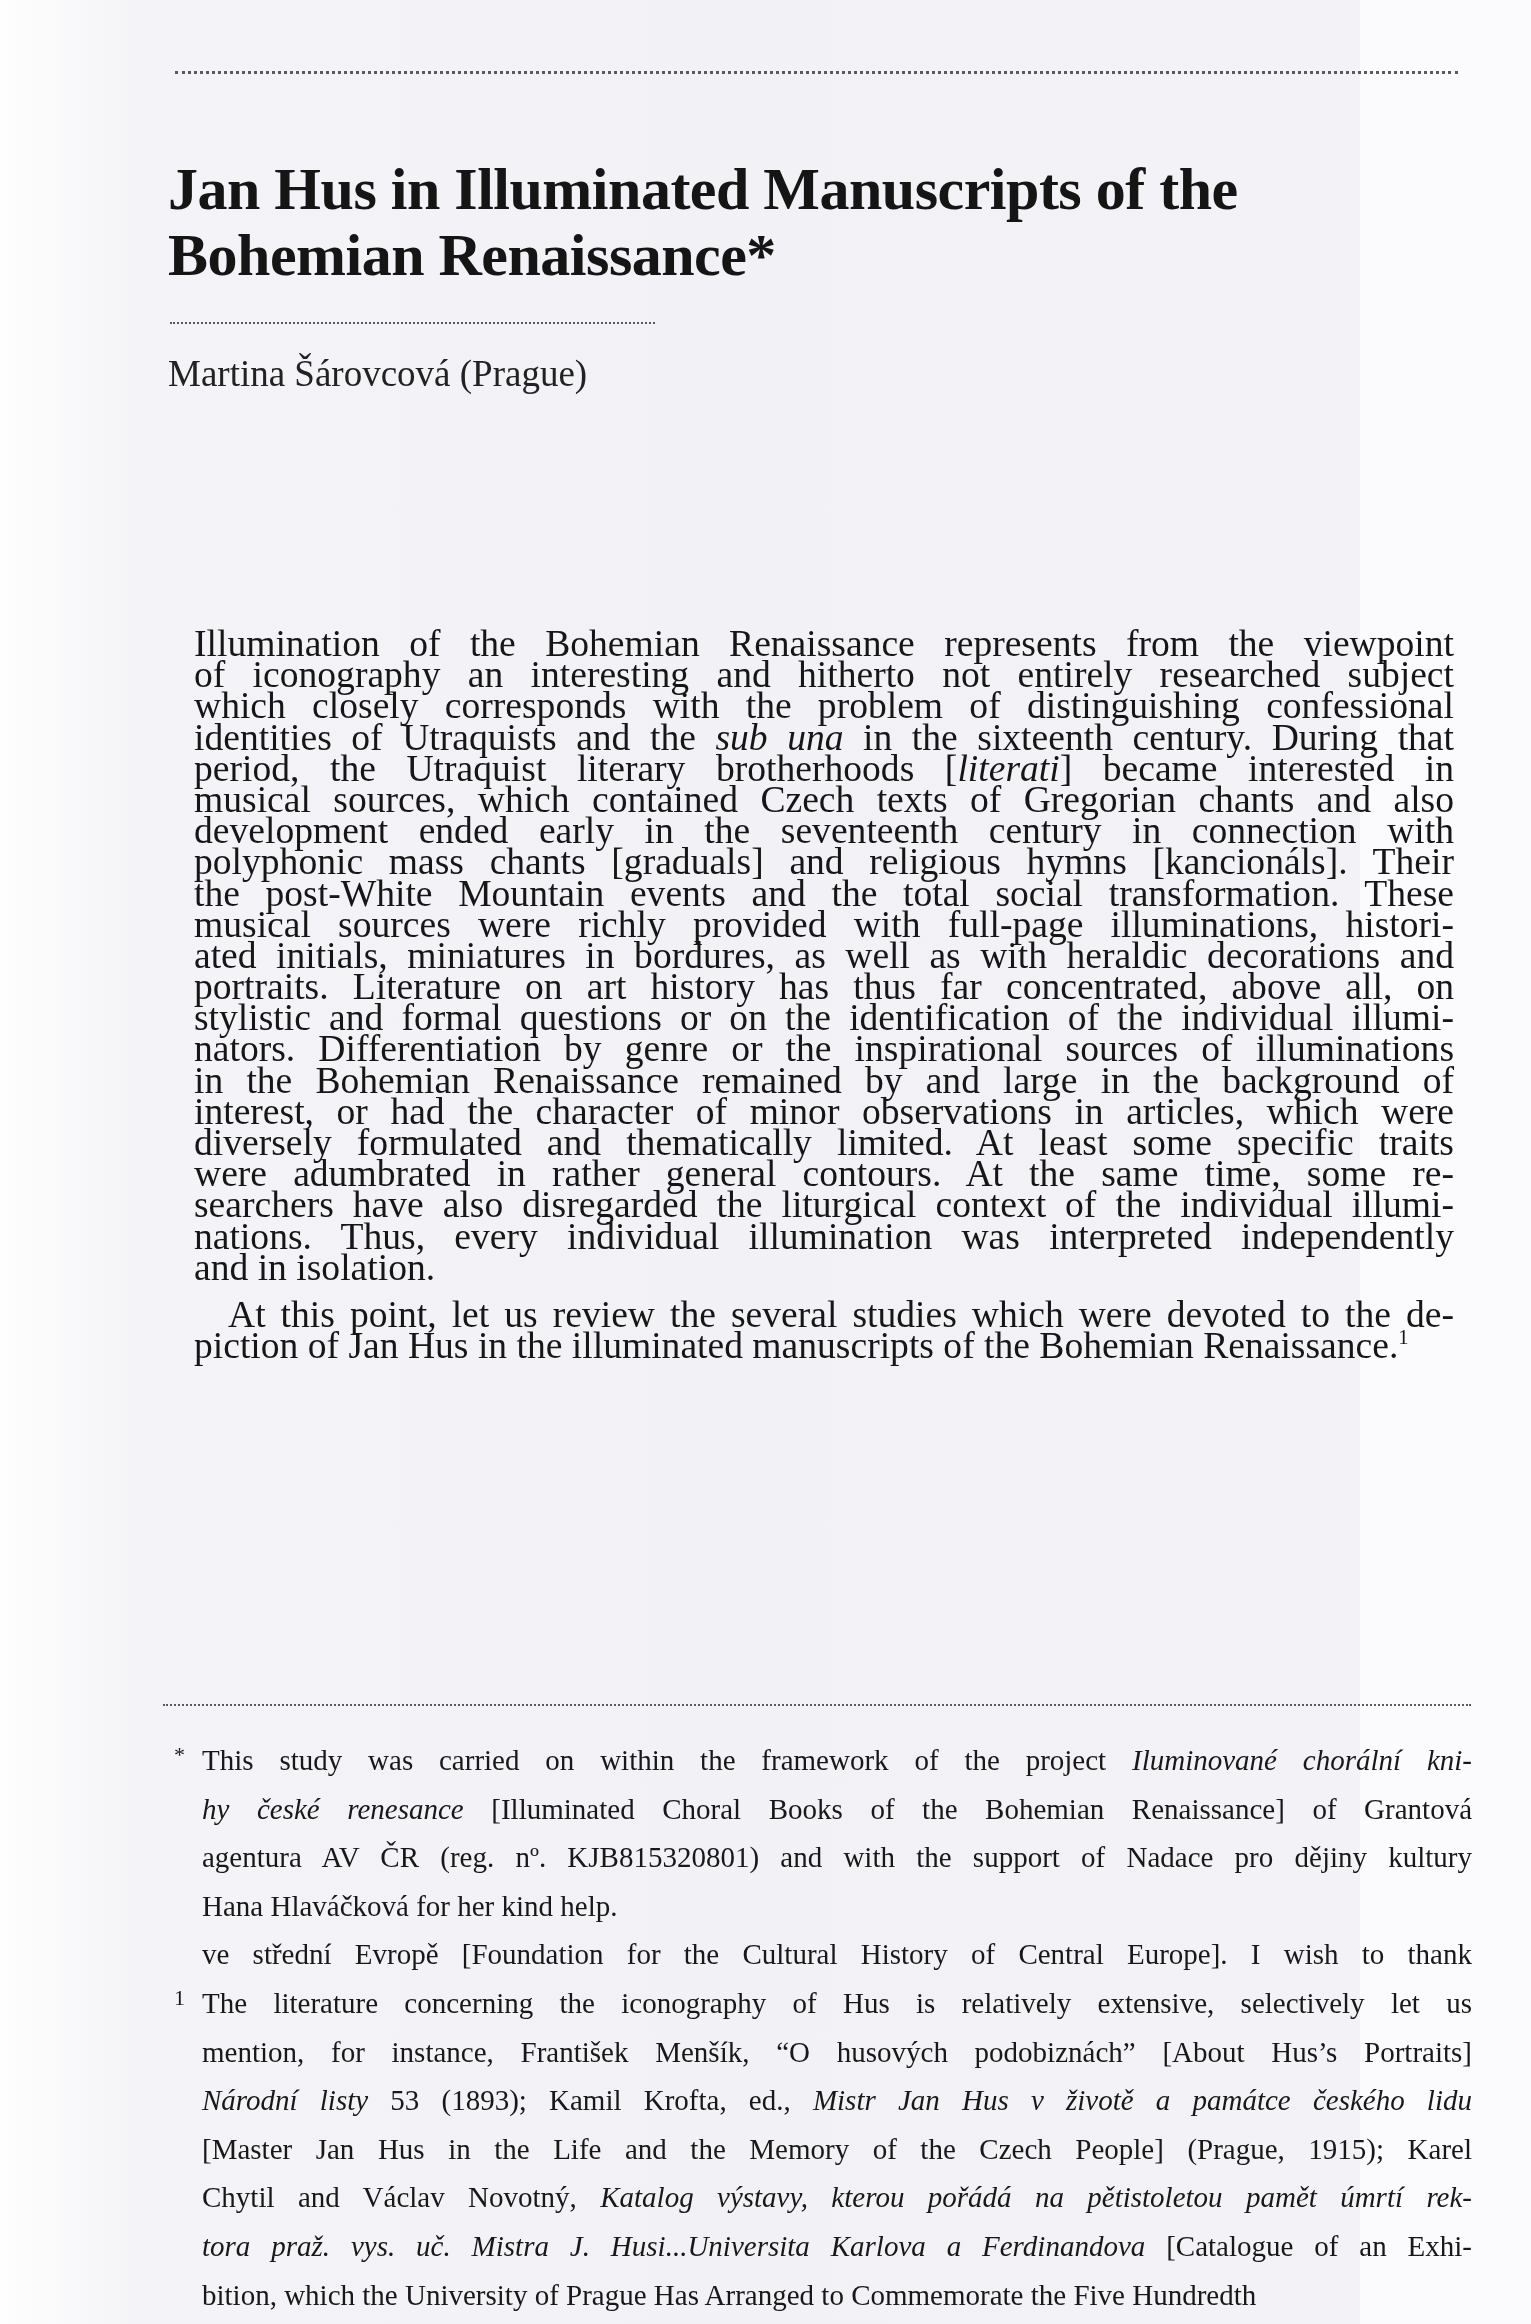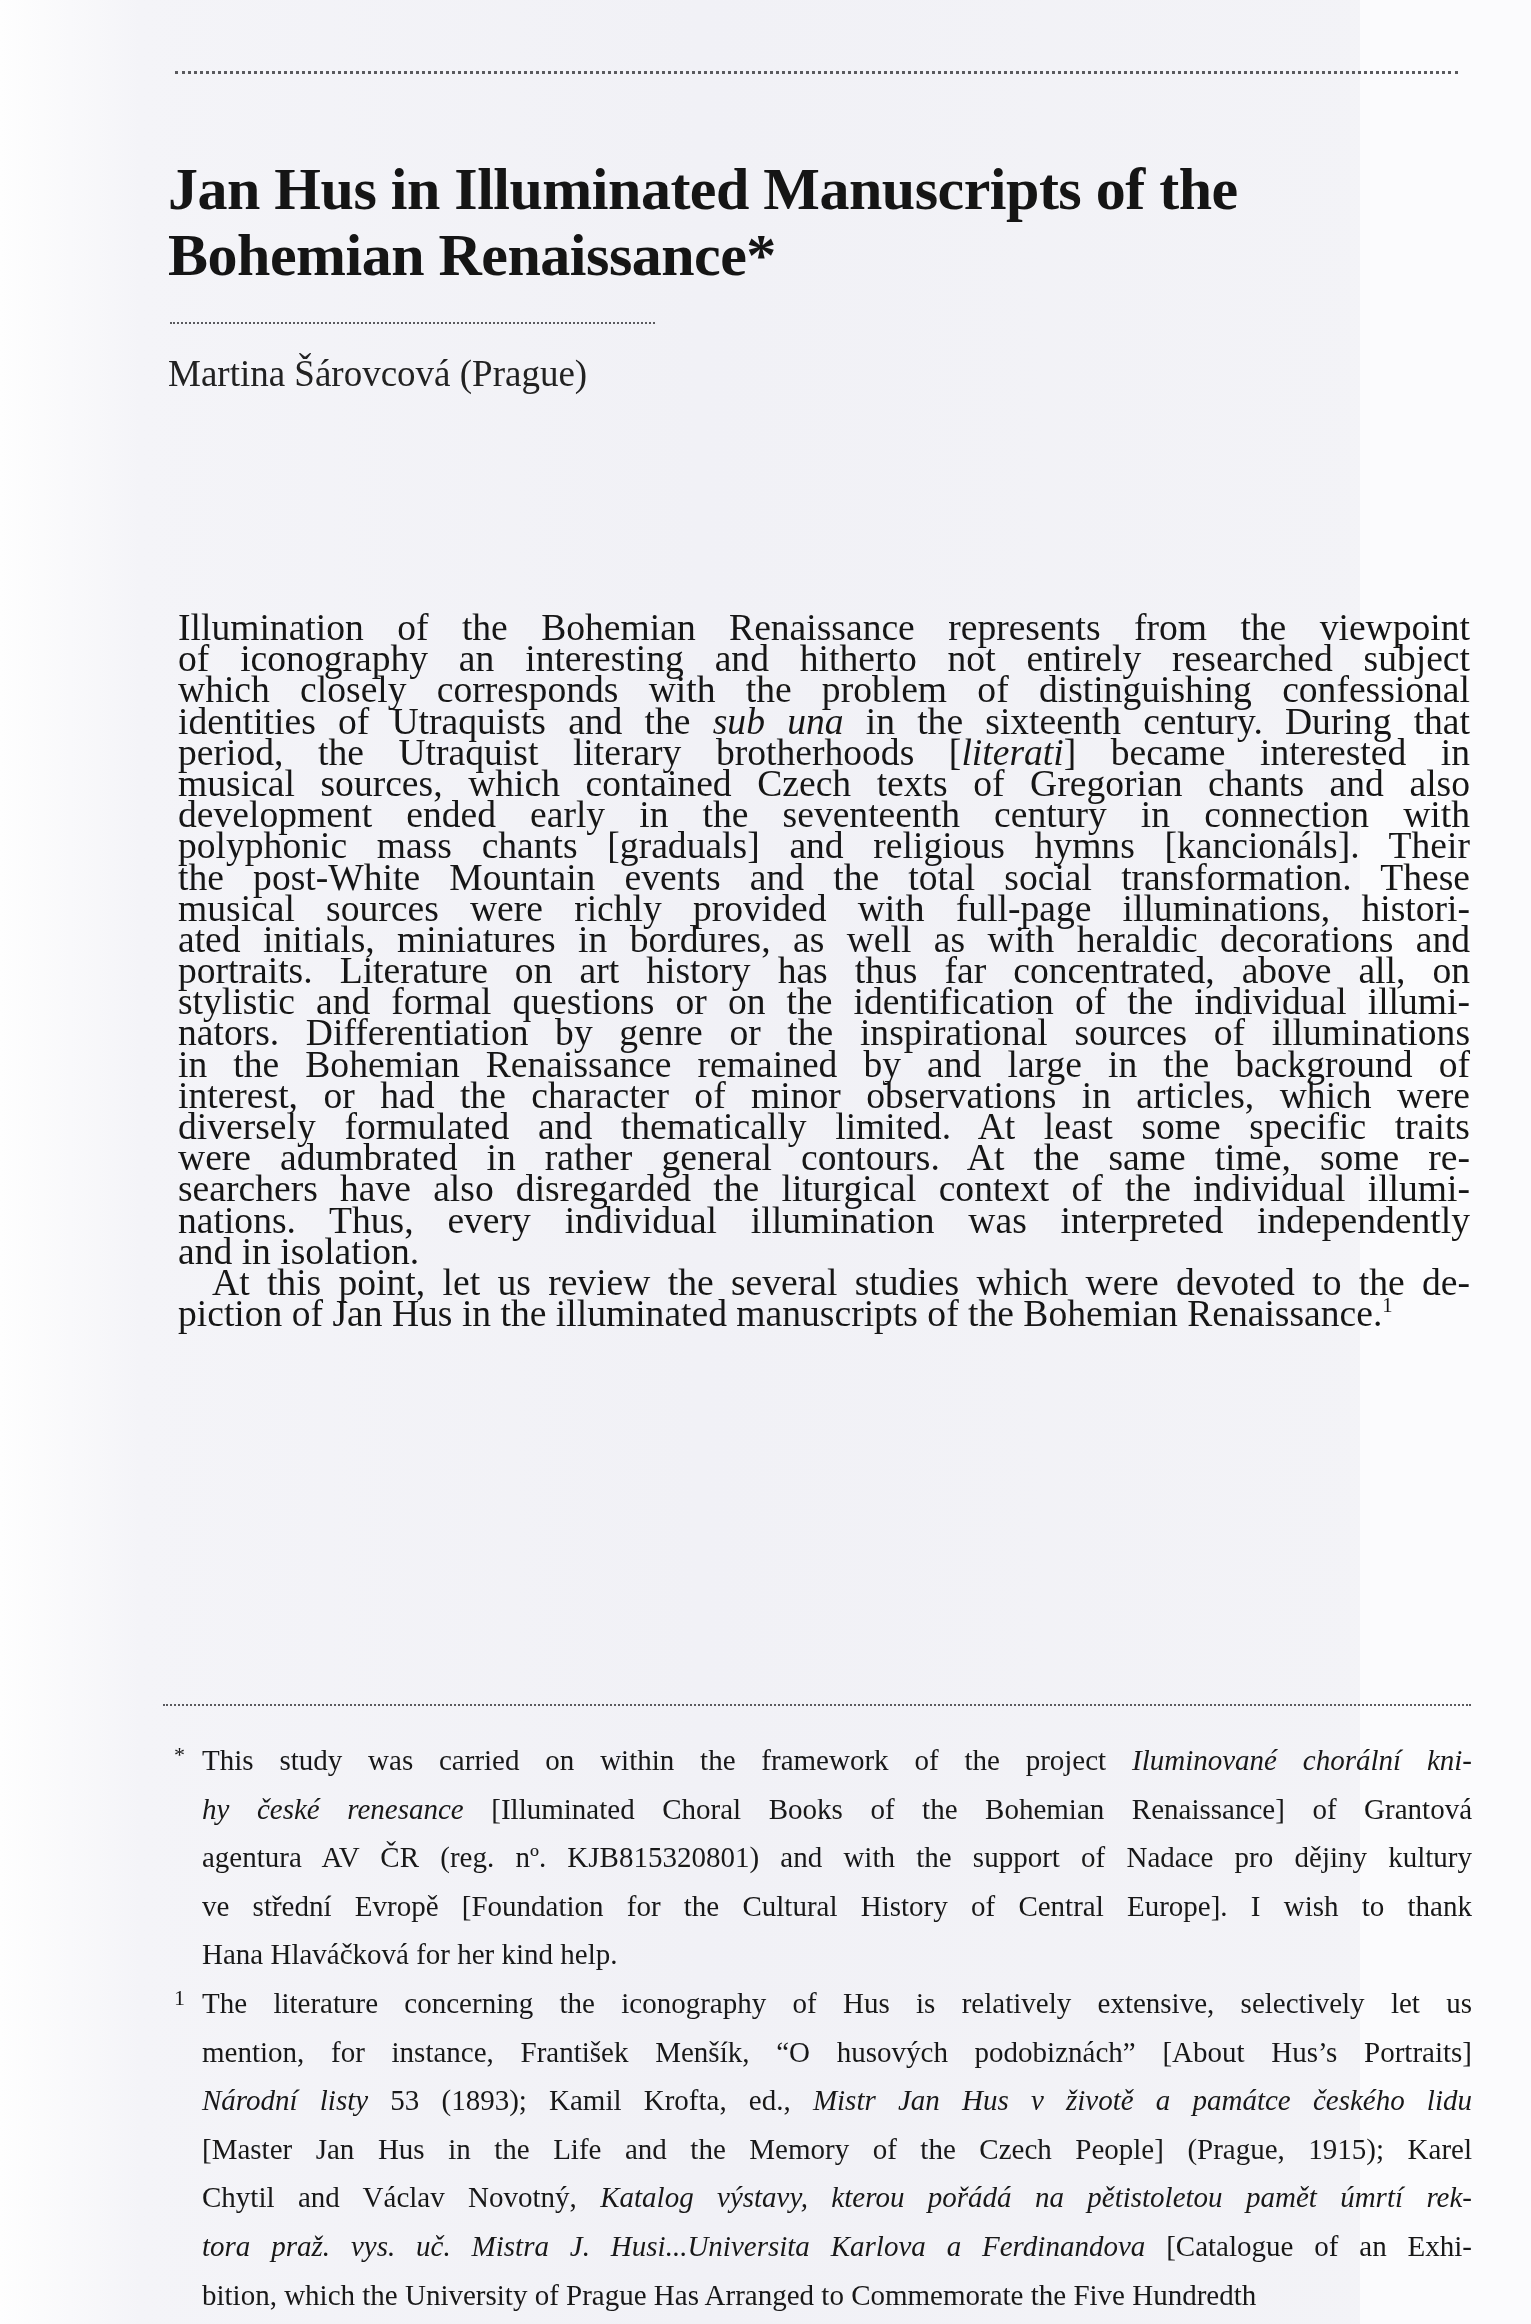--- a/index.html
+++ b/index.html
@@ -69,21 +69,21 @@
       position: absolute;
       left: 178px;
       top: 612px;
       width: 1292px;
       font-family: "Liberation Serif", serif;
       font-size: 37.6px;
       line-height: 31.2px;
       color: #161616;
     }
     .body-text p {
-      margin: 0;
+      margin: 16px;
       text-align: justify;
       hyphens: manual;
     }
     .body-text .line {
       display: block;
       height: 31.2px;
       white-space: nowrap;
       text-align: justify;
       text-align-last: justify;
     }
@@ -172,22 +172,22 @@
   </div>
 
   <div class="dotted-rule rule-footnote"></div>
 
   <div class="footnotes" id="footnotes">
       <div class="footnote">
         <span class="marker">*</span>
         <span class="fline">This study was carried on within the framework of the project <em>Iluminované chorální kni-</em></span>
         <span class="fline"><em>hy české renesance</em> [Illuminated Choral Books of the Bohemian Renaissance] of Grantová</span>
         <span class="fline">agentura AV ČR (reg. nº. KJB815320801) and with the support of Nadace pro dějiny kultury</span>
+        <span class="fline last">Hana Hlaváčková for her kind help.</span>
         <span class="fline">ve střední Evropě [Foundation for the Cultural History of Central Europe]. I wish to thank</span>
-        <span class="fline last">Hana Hlaváčková for her kind help.</span>
       </div>
       <div class="footnote">
         <span class="marker">1</span>
         <span class="fline">The literature concerning the iconography of Hus is relatively extensive, selectively let us</span>
         <span class="fline">mention, for instance, František Menšík, “O husových podobiznách” [About Hus’s Portraits]</span>
         <span class="fline"><em>Národní listy</em> 53 (1893); Kamil Krofta, ed., <em>Mistr Jan Hus v životě a památce českého lidu</em></span>
         <span class="fline">[Master Jan Hus in the Life and the Memory of the Czech People] (Prague, 1915); Karel</span>
         <span class="fline">Chytil and Václav Novotný, <em>Katalog výstavy, kterou pořádá na pětistoletou pamět úmrtí rek-</em></span>
         <span class="fline"><em>tora praž. vys. uč. Mistra J. Husi...Universita Karlova a Ferdinandova</em> [Catalogue of an Exhi-</span>
         <span class="fline last">bition, which the University of Prague Has Arranged to Commemorate the Five Hundredth</span>

